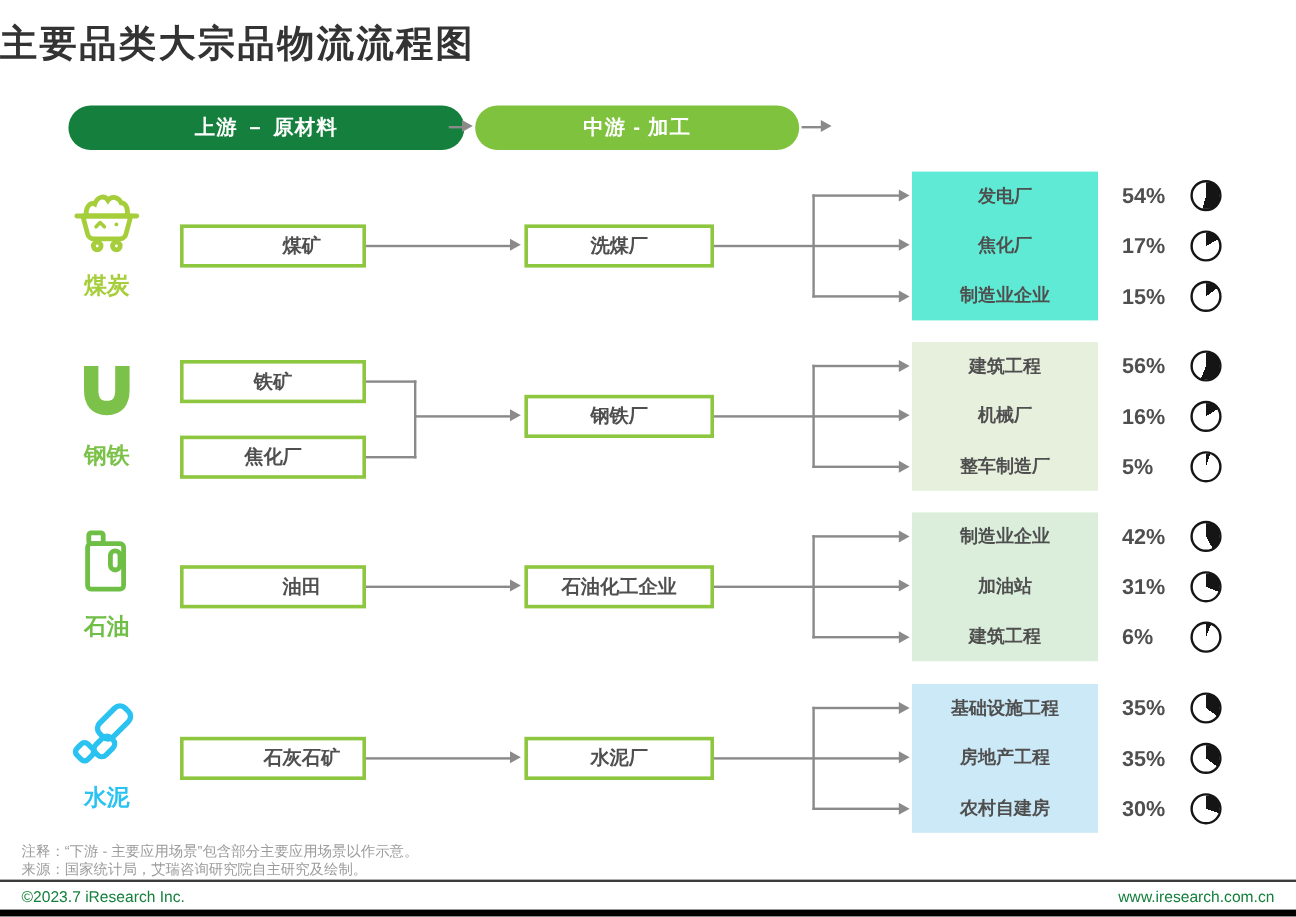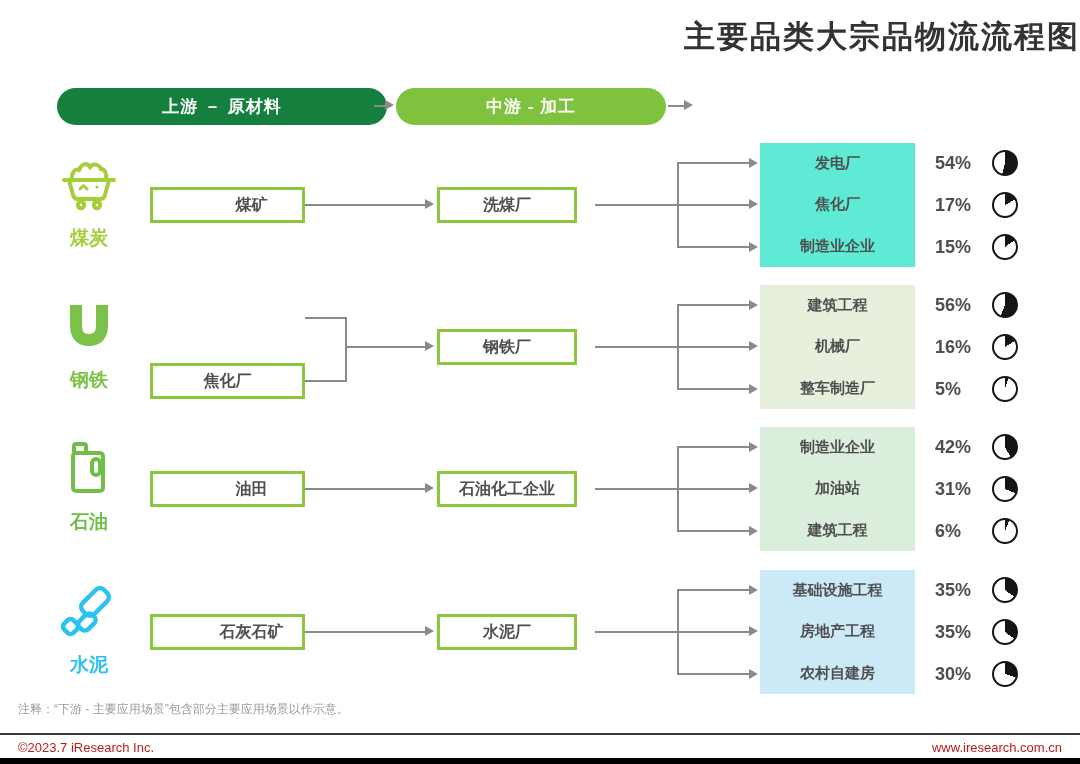--- a/index.html
+++ b/index.html
@@ -1,18 +1,18 @@
 <!DOCTYPE html>
 <html><head>
 <meta charset="utf-8">
 <style>
   html,body{margin:0;padding:0;background:#fff;}
   .page{position:relative;width:1080px;height:764px;background:#fff;overflow:hidden;
         font-family:"Liberation Sans","DejaVu Sans",sans-serif;}
-  .title{position:absolute;top:16px;left:0;width:1080px;text-align:right;
+  .title{position:absolute;top:16px;left:0;width:1080px;text-align:left;
          font-size:31px;font-weight:bold;color:#333;letter-spacing:2px;}
   
   .pill{position:absolute;top:88px;height:37px;border-radius:19px;color:#fff;
         font-weight:bold;font-size:17px;display:flex;align-items:center;justify-content:center;
         letter-spacing:1px;}
   
   .hline{position:absolute;height:2px;background:#8a8a8a;}
   .vline{position:absolute;width:2px;background:#8a8a8a;}
   .ahead{position:absolute;width:0;height:0;border-top:5px solid transparent;
          border-bottom:5px solid transparent;border-left:9px solid #8a8a8a;}
@@ -21,32 +21,32 @@
   .cat-icon{position:absolute;left:56px;top:10px;width:66px;height:66px;}
   .cat-icon svg{width:66px;height:66px;display:block;}
   .cat-label{position:absolute;left:39px;top:82px;width:100px;text-align:center;
              font-weight:bold;font-size:19px;}
   .fbox{position:absolute;height:36px;border:3px solid #8dc63f;background:#fff;
         box-sizing:border-box;display:flex;align-items:center;justify-content:center;
         font-weight:bold;font-size:16px;color:#4f4f4f;}
   .up{left:150px;top:44px;width:155px;padding-left:48px;}
   .up1{left:150px;top:15px;width:155px;}
   .up2{left:150px;top:78px;width:155px;}
-  .mid{left:437px;top:44px;width:140px;}
+  .mid{left:437px;top:44px;width:158px;}
   .dblock{position:absolute;left:760px;top:0;width:155px;height:124px;
           display:flex;flex-direction:column;justify-content:space-around;align-items:center;}
   .ditem{font-weight:bold;font-size:15px;color:#4f4f4f;}
   .pct{position:absolute;left:935px;width:54px;height:26px;line-height:26px;
        font-weight:bold;font-size:18px;color:#4f4f4f;}
   .pie{position:absolute;left:992px;width:26px;height:26px;border-radius:50%;
        border:2.5px solid #151515;box-sizing:border-box;background:#fff;}
   
   .note{position:absolute;left:18px;font-size:12px;color:#9b9b9b;text-align:right;}
   .divider{position:absolute;left:0;top:733px;width:1080px;height:2px;background:#3b3b3b;}
-  .foot{position:absolute;top:740px;font-size:13px;color:#b91c1c;}
+  .foot{position:absolute;top:740px;font-size:13px;color:#15803d;}
   .bottom-bar{position:absolute;left:0;top:758px;width:1080px;height:6px;background:#000;}
 </style>
 </head>
 <body>
 
 <div class="page">
 
   <div class="title">主要品类大宗品物流流程图</div>
 
   <div class="pill" style="left: 57px; width: 330px; background: #15803d;">上游 － 原材料</div>
@@ -93,20 +93,21 @@
     <div class="pie" style="top: 91px; background: conic-gradient(rgb(21, 21, 21) 0deg, rgb(21, 21, 21) 15%, rgb(255, 255, 255) 15%, rgb(255, 255, 255) 100%);"></div>
   </div>
 
   <div class="row" style="top:285px;">
     <div class="cat-icon" style="color: rgb(124, 194, 74);">
       <svg viewBox="0 0 66 66" fill="none" stroke="currentColor">
         <path d="M20 10 L20 30 Q20 45 33 45 Q46 45 46 30 L46 10" stroke-width="12"></path>
       </svg>
     </div>
     <div class="cat-label" style="color: rgb(124, 194, 74);">钢铁</div>
+    <div class="fbox up1">铁矿</div>
     <div class="fbox up2">焦化厂</div>
     <div class="hline" style="left:305px;top:32px;width:42px;"></div>
     <div class="hline" style="left:305px;top:95px;width:42px;"></div>
     <div class="vline" style="left:345px;top:32px;height:65px;"></div>
     <div class="hline" style="left:345px;top:61px;width:80px;"></div>
     <div class="ahead" style="left:425px;top:56px;"></div>
     <div class="fbox mid">钢铁厂</div>
     <div class="hline" style="left:595px;top:61px;width:155px;"></div>
     <div class="vline" style="left:677px;top:19px;height:86px;"></div>
     <div class="hline" style="left:677px;top:19px;width:73px;"></div>
@@ -187,18 +188,19 @@
     </div>
     <div class="pct" style="top:7px;">35%</div>
     <div class="pct" style="top:49px;">35%</div>
     <div class="pct" style="top:91px;">30%</div>
     <div class="pie" style="top: 7px; background: conic-gradient(rgb(21, 21, 21) 0deg, rgb(21, 21, 21) 35%, rgb(255, 255, 255) 35%, rgb(255, 255, 255) 100%);"></div>
     <div class="pie" style="top: 49px; background: conic-gradient(rgb(21, 21, 21) 0deg, rgb(21, 21, 21) 35%, rgb(255, 255, 255) 35%, rgb(255, 255, 255) 100%);"></div>
     <div class="pie" style="top: 91px; background: conic-gradient(rgb(21, 21, 21) 0deg, rgb(21, 21, 21) 30%, rgb(255, 255, 255) 30%, rgb(255, 255, 255) 100%);"></div>
   </div>
 
   <div class="note" style="top:701px;">注释：“下游 - 主要应用场景”包含部分主要应用场景以作示意。</div>
+  <div class="note" style="top:716px;">来源：国家统计局，艾瑞咨询研究院自主研究及绘制。</div>
   <div class="divider"></div>
   <div class="foot" style="left:18px;">©2023.7 iResearch Inc.</div>
   <div class="foot" style="right:18px;">www.iresearch.com.cn</div>
   <div class="bottom-bar"></div>
 
 </div>
 
 </body></html>

